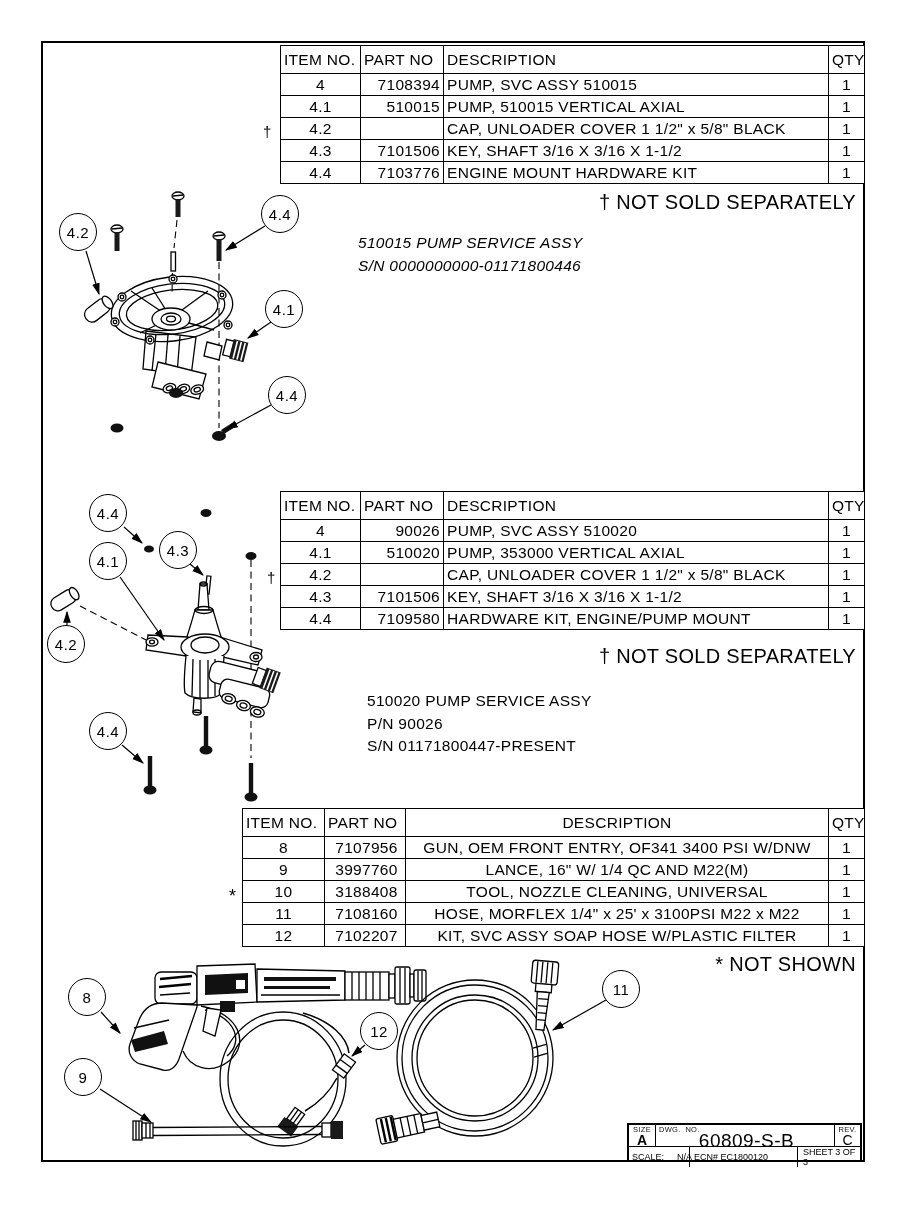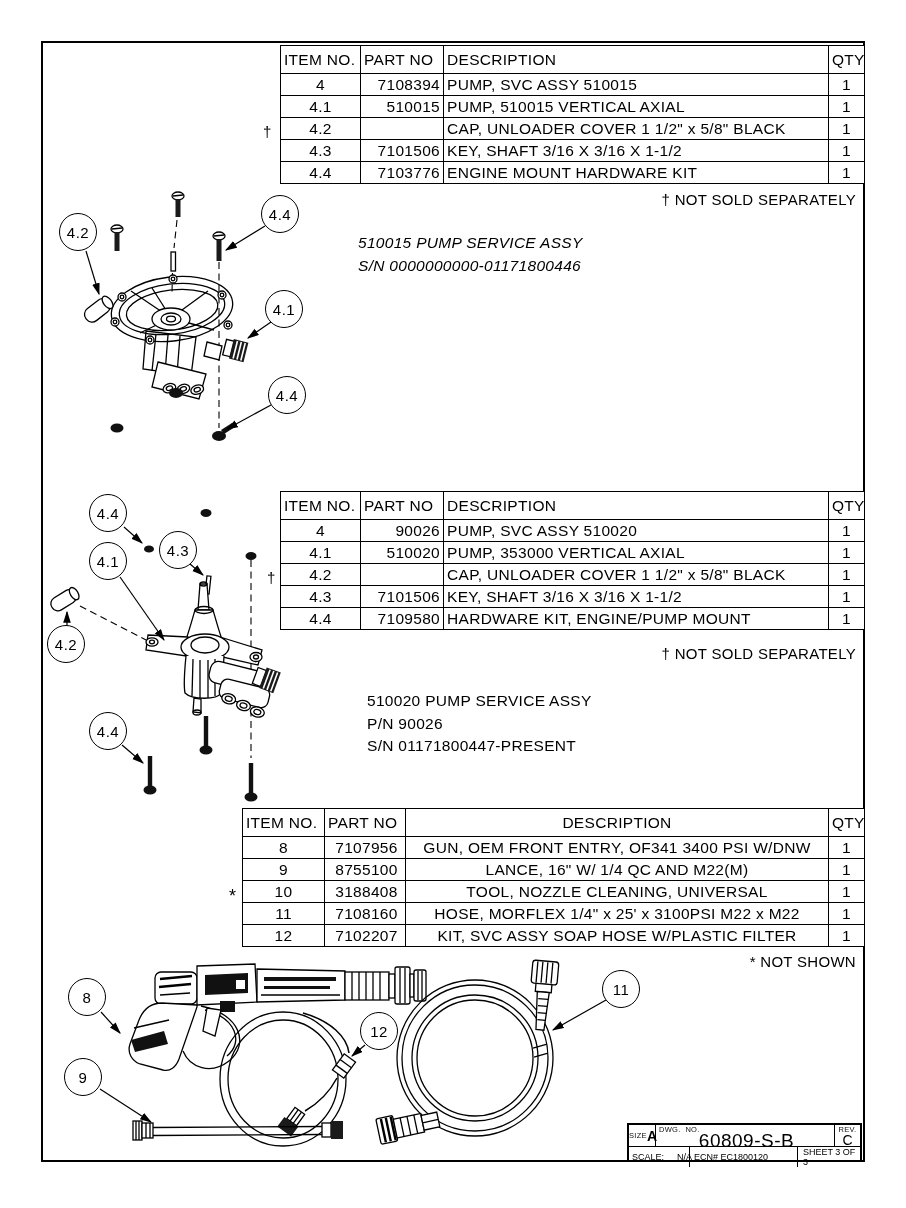--- a/index.html
+++ b/index.html
@@ -18,35 +18,35 @@
   th.c-item{text-align:left;padding-left:4px;margin-left:32px;}
   .c-part{text-align:right;padding-right:5px;}
   th.c-part{text-align:left;padding-left:7px;}
   .c-desc{text-align:left;padding-left:4px;}
   .c-qty{text-align:center;padding:0 1px;}
   th.c-qty{text-align:left;}
   table.t3 td.c-desc,table.t3 th.c-desc{text-align:center;}
   table.t3 td.c-part{text-align:center;padding-right:0;}
 
   .flag-mark{position:absolute;font-size:15px;}
-  .footnote{position:absolute;right:50px;text-align:right;font-size:15px;letter-spacing:.3px;}
+  .footnote{position:absolute;right:50px;text-align:right;font-size:20px;letter-spacing:.3px;}
 
   .note-block{position:absolute;font-size:15.5px;letter-spacing:.3px;line-height:22.5px;}
 
   
   .balloon{position:absolute;width:36px;height:36px;border:1.6px solid #000;border-radius:50%;
            background:#fff;display:flex;align-items:center;justify-content:center;
            font-size:15px;letter-spacing:.5px;}
 
   
   .tblock{position:absolute;left:627px;top:1123px;width:231px;height:35px;border:2px solid #000;
           display:flex;flex-direction:column;background:#fff;}
   .tb-top{display:flex;height:21px;border-bottom:1.5px solid #000;}
   .tb-label{font-size:7.5px;color:#111;letter-spacing:.3px;white-space:pre;}
-  .tb-size{width:26px;border-right:1.5px solid #000;display:flex;flex-direction:row;align-items:center;}
+  .tb-size{width:26px;border-right:1.5px solid #000;display:flex;flex-direction:column;align-items:center;}
   .tb-size-val{font-size:14px;font-weight:bold;line-height:12px;}
   .tb-dwg{flex:1;border-right:1.5px solid #000;display:flex;flex-direction:column;padding-left:3px;}
   .tb-dwg-val{font-size:19px;text-align:center;line-height:13px;letter-spacing:.5px;}
   .tb-rev{width:25px;display:flex;flex-direction:column;align-items:center;}
   .tb-rev-val{font-size:14px;line-height:12px;}
   .tb-bot{display:flex;flex:1;font-size:9px;align-items:center;}
   .tb-scale{width:57px;border-right:1.5px solid #000;height:100%;display:flex;align-items:center;gap:13px;padding-left:3px;}
   .tb-ecn{width:103px;border-right:1.5px solid #000;height:100%;display:flex;align-items:center;padding-left:4px;}
   .tb-sheet{flex:1;height:100%;display:flex;align-items:center;padding-left:5px;}
 </style>
@@ -436,21 +436,21 @@
   </thead>
   <tbody>
     <tr>
       <td class="c-item">8</td>
       <td class="c-part">7107956</td>
       <td class="c-desc">GUN, OEM FRONT ENTRY, OF341 3400 PSI W/DNW</td>
       <td class="c-qty">1</td>
     </tr>
     <tr>
       <td class="c-item">9</td>
-      <td class="c-part">8755100</td>
+      <td class="c-part">3997760</td>
       <td class="c-desc">LANCE, 16" W/ 1/4 QC AND M22(M)</td>
       <td class="c-qty">1</td>
     </tr>
     <tr>
       <td class="c-item">10</td>
       <td class="c-part">3188408</td>
       <td class="c-desc">TOOL, NOZZLE CLEANING, UNIVERSAL</td>
       <td class="c-qty">1</td>
     </tr>
     <tr>

